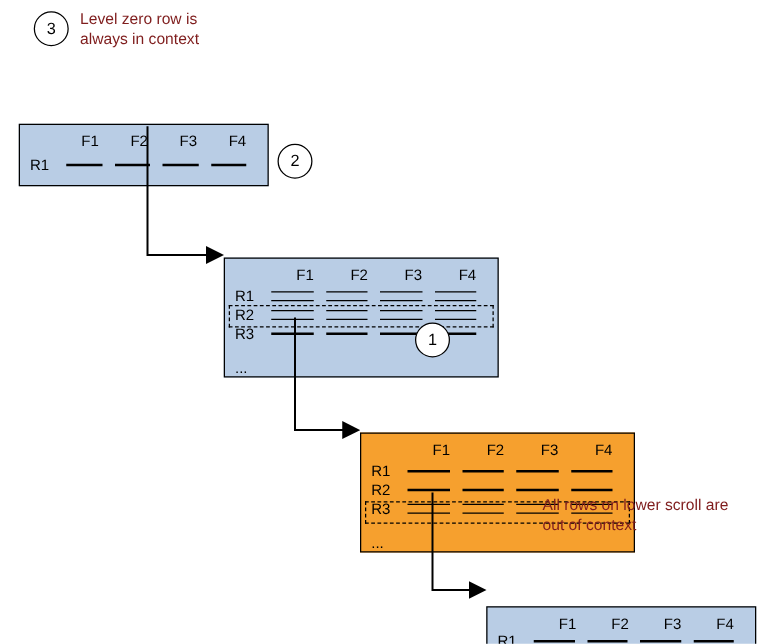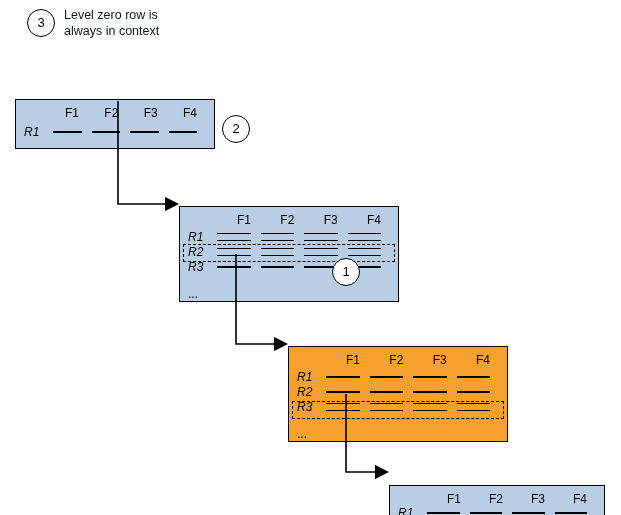--- a/index.html
+++ b/index.html
@@ -24,21 +24,21 @@
     border-radius: 50%;
     background: #fff;
     text-align: center;
     line-height: 26px;
     font-size: 13px;
   }
   .caption {
     position: absolute;
     font-size: 12.5px;
     line-height: 1.25;
-    color: #0f172a;
+    color: #7f1d1d;
   }
   .tablebox {
     position: absolute;
     border: 1.5px solid #000;
     box-sizing: border-box;
     margin-top: 48px;
   }
   .blue { background: #b9cde5; }
   .orange { background: #f6a02e; }
   .headers {
@@ -49,21 +49,20 @@
     display: flex;
     justify-content: space-between;
     font-size: 12px;
   }
   .headers span { width:32px; text-align:center; }
   .rows {
     position: absolute;
     top: 22px;
     left: 8px;
     right: 12px;
-    font-style: italic;
   }
   .row {
     position: relative;
     height: 16px;
     display: flex;
     align-items: center;
     margin-top: 2px;
   }
   .row.tight { height: 14px; margin-top: 1px;}
   .row .rlabel {
@@ -195,20 +194,22 @@
         <div class="dash"></div>
           <div class="dash"></div>
           <div class="dash"></div>
           <div class="dash"></div>
       </div>
     </div>
     <div class="ellipsis">...</div>
     <div class="selector" style="left:3px; top:54px; width:212px; height:18px;"></div>
   </div>
 
+  <div class="caption" style="left:434px; top:397px; white-space:pre;">All rows on lower scroll are
+out of context</div>
 
   <div class="tablebox blue" style="left:389px; top:437px; width:216px; height:74px;">
     <div class="headers" style="left:48px;">
       <span>F1</span>
       <span>F2</span>
       <span>F3</span>
       <span>F4</span>
     </div>
     <div class="rows" style="top:20px;">
       <div class="row tight" style="height:12px;">

